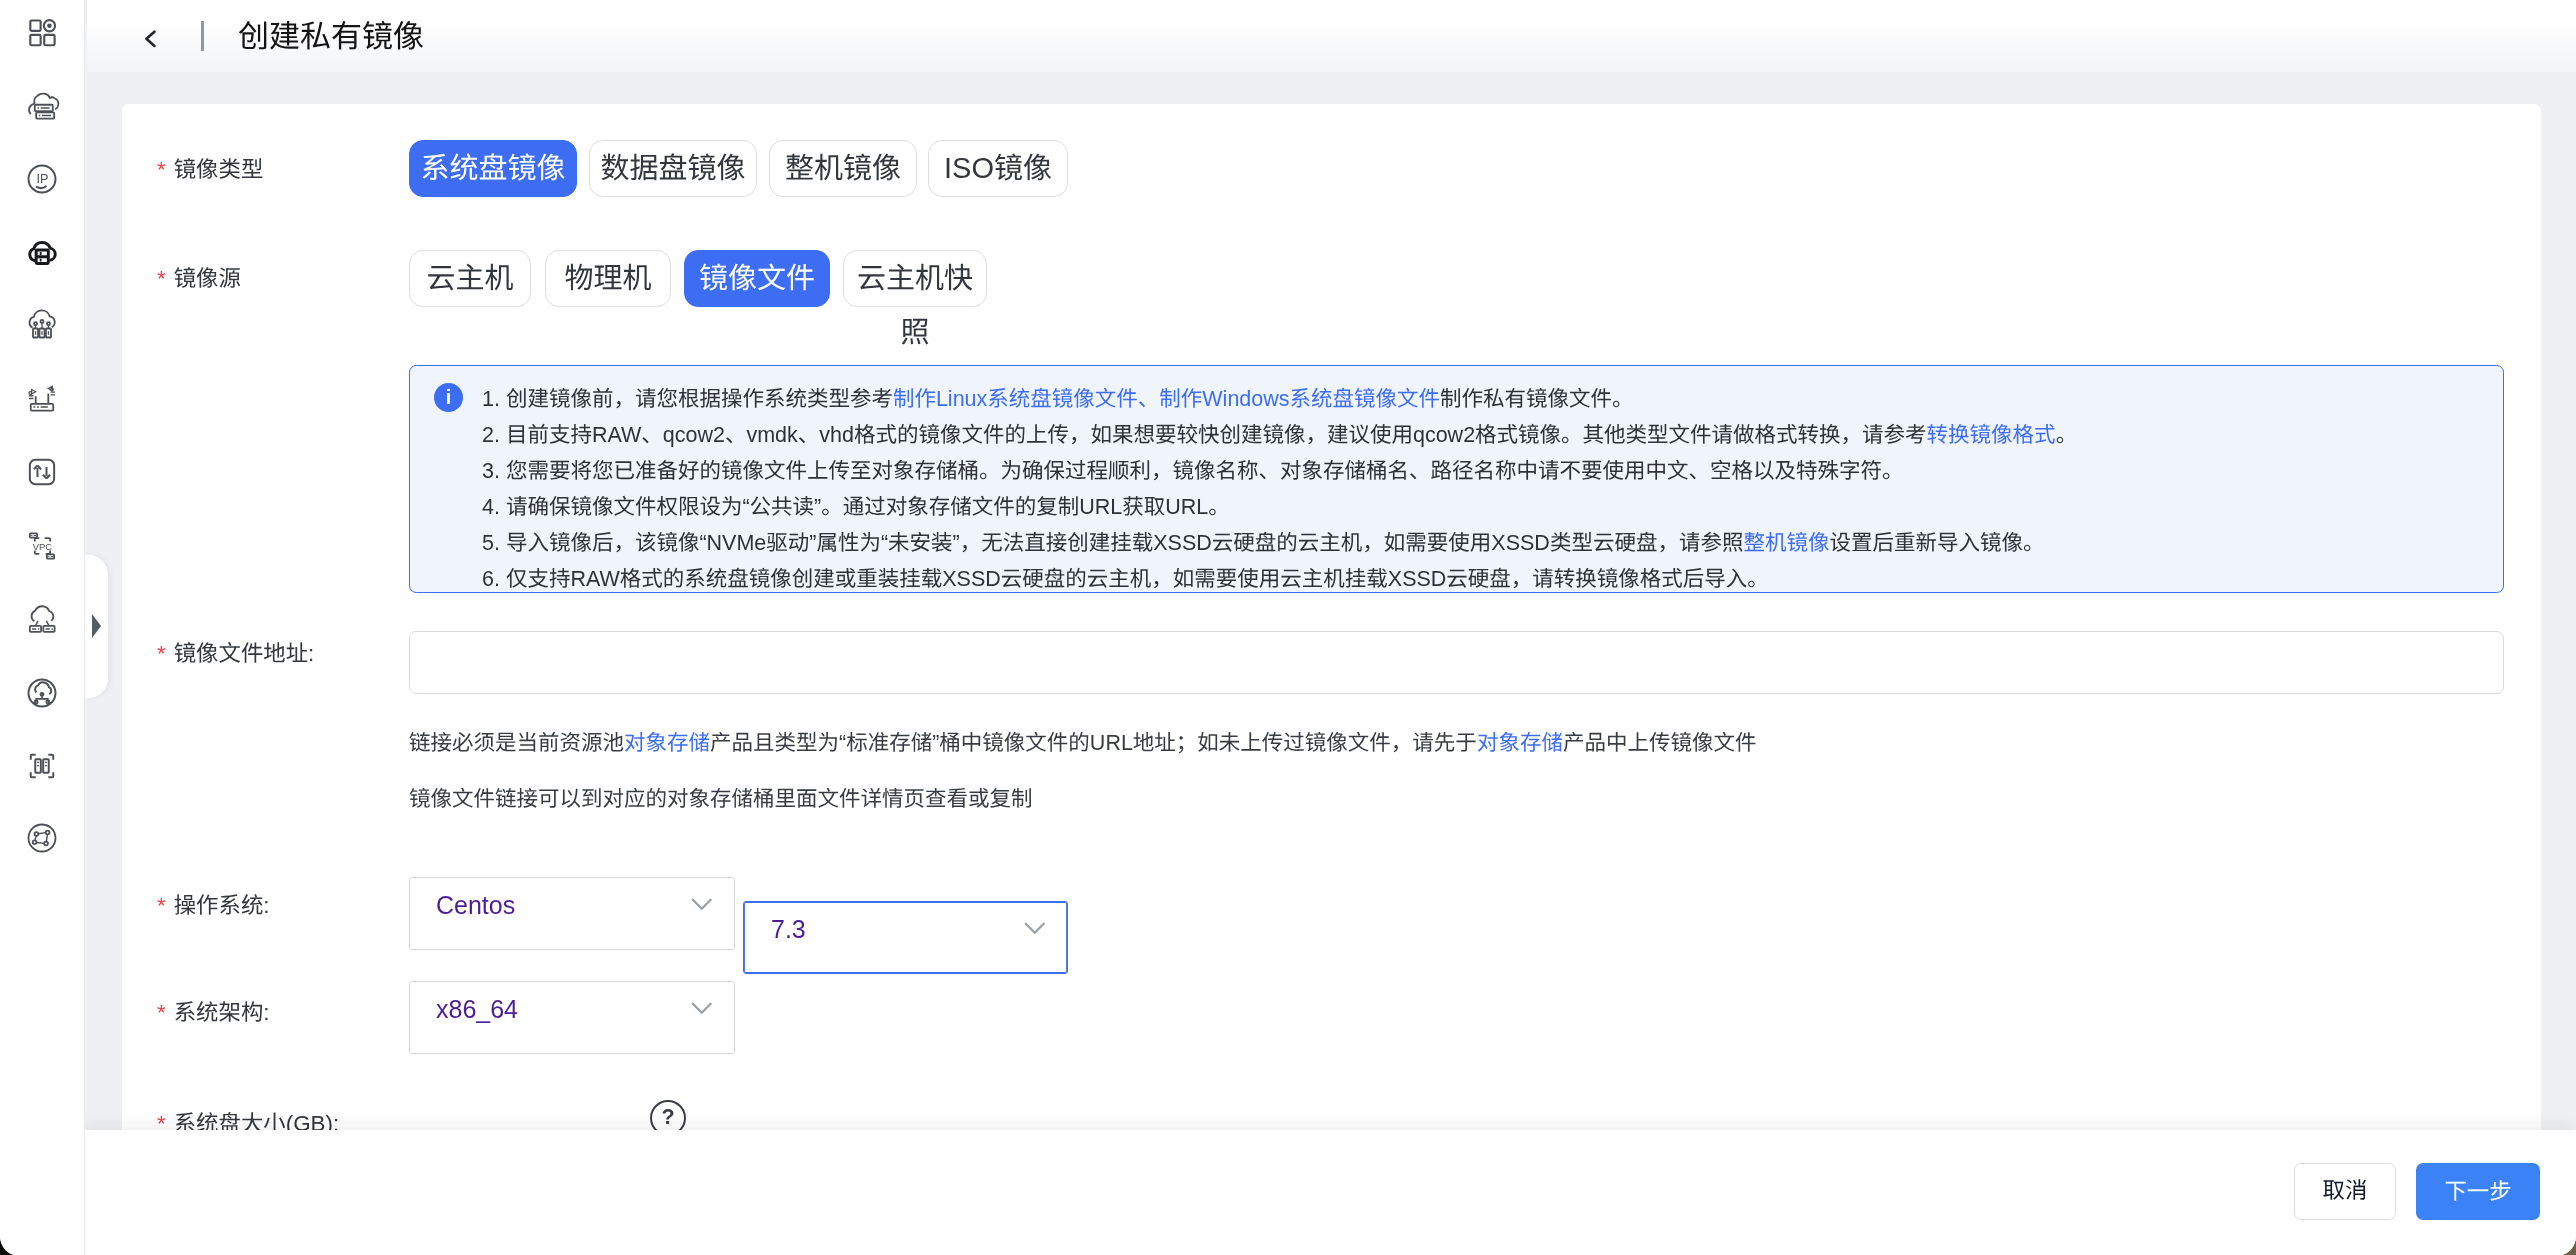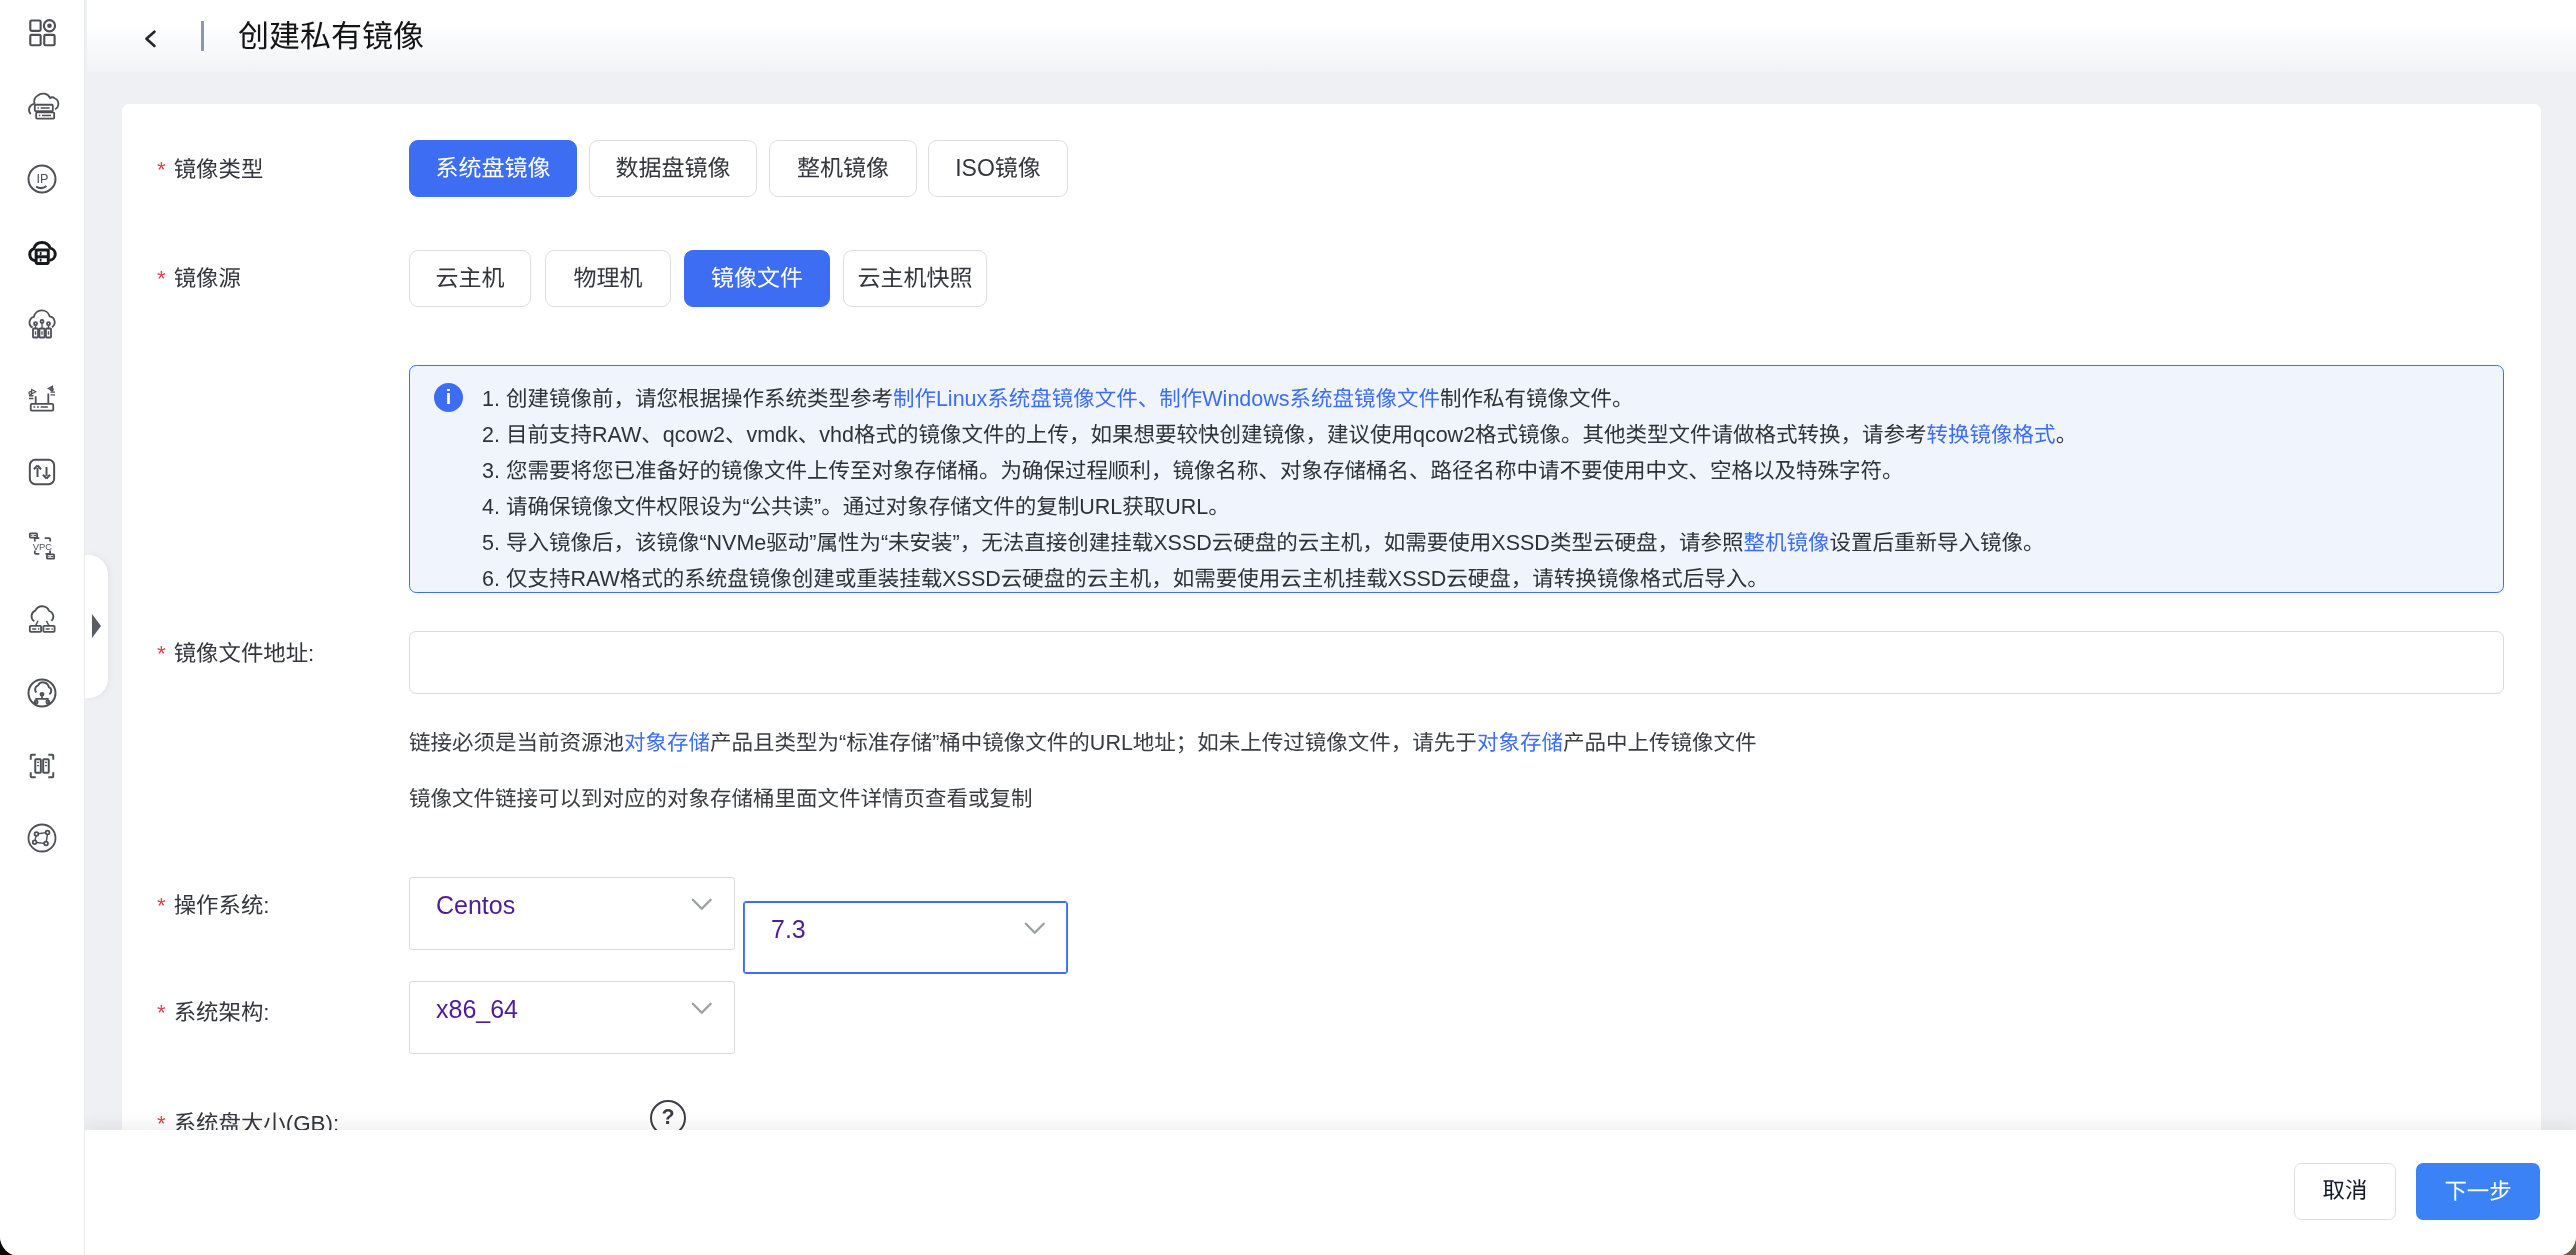--- a/index.html
+++ b/index.html
@@ -40,22 +40,22 @@
     position:absolute; left:151px; top:19px; font-size:31px; line-height:36px;
     color:#141414; font-weight:500;
   }
   .card {
     position:absolute; left:122px; top:104px; width:2419px; height:1064px;
     background:#fff; border-radius:7.2px; z-index:5;
   }
   .label { position:absolute; font-size:22.4px; color:#33373d; z-index:6; line-height:31px; }
   .star { color:#e5434c; margin-right:8px; font-size:22.4px; }
   .tabbtn {
-    position:absolute; height:57px; border:1.8px solid #dcdee2; border-radius:9px;
-    background:#fff; color:#33373d; font-size:23px; text-align:center;
+    position:absolute; height:57px; border:1.8px solid #dcdee2; border-radius:14px;
+    background:#fff; color:#33373d; font-size:29px; text-align:center;
     line-height:54px; z-index:6;
   }
   .tabbtn.active { background:#3d6df2; border-color:#3d6df2; color:#fff; font-weight:500; }
   .infobox {
     position:absolute; left:409px; top:365px; width:2095px; height:228px;
     background:#f0f5fd; border:1.8px solid #3d6df2; border-radius:7.2px; z-index:6;
   }
   .infoicon {
     position:absolute; left:24px; top:17px; width:29px; height:29px; border-radius:50%;
     background:#3d6df2; color:#fff; font-size:19.7px; font-weight:700;

